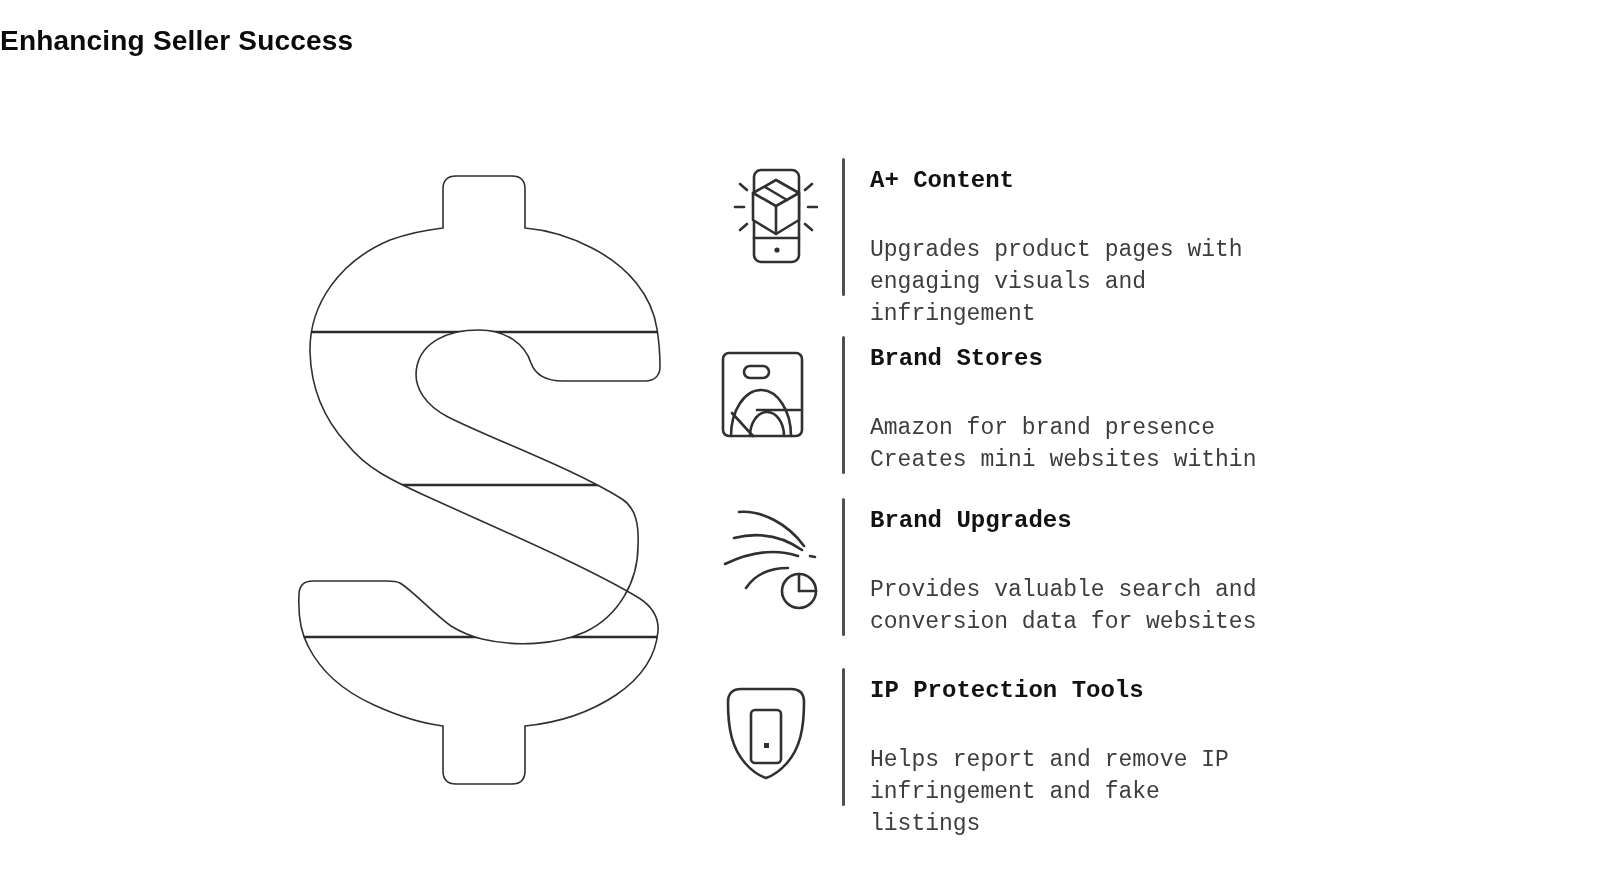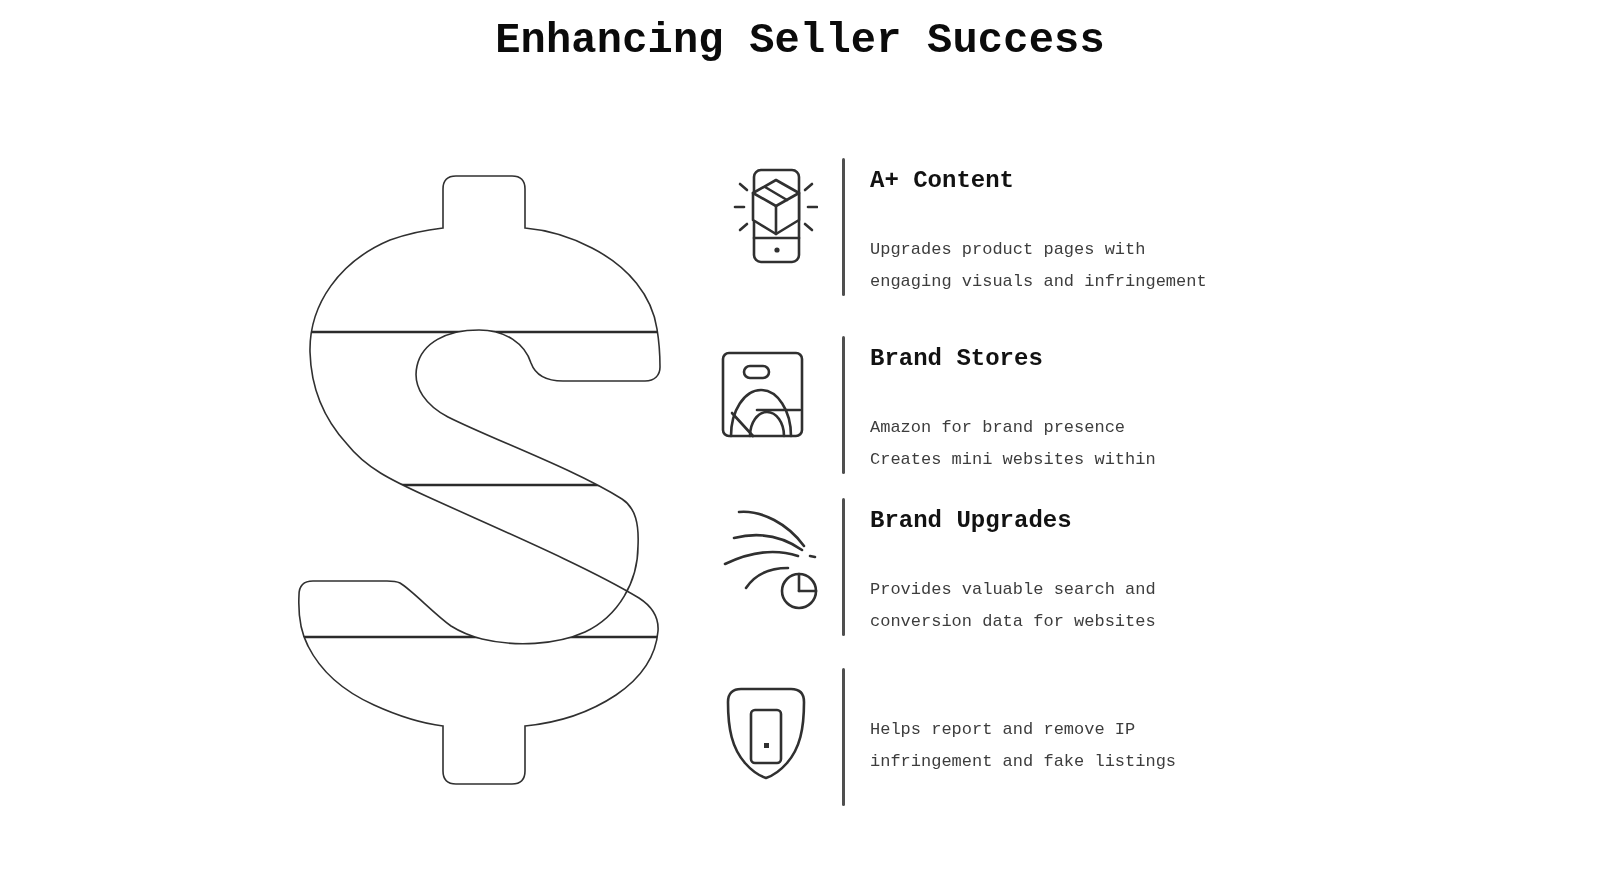--- a/index.html
+++ b/index.html
@@ -10,40 +10,39 @@
     --title:#0b0b0b;
     --bg:#ffffff;
   }
   *{margin:0;padding:0;box-sizing:border-box;}
   html,body{background:var(--bg);}
   body{
     width:1600px;height:873px;position:relative;overflow:hidden;
     font-family:"Liberation Sans","DejaVu Sans",sans-serif;
   }
   .page-title{
-    position:absolute;left:0;right:0;top:18px;text-align:center;
-    font-size:42px;line-height:46px;font-weight:700;color:var(--title);
+    position:absolute;left:0;right:0;top:18px;text-align:left;
+    font-size:28px;line-height:46px;font-weight:700;color:var(--title);
     letter-spacing:.2px;
-    font-family:Liberation Mono, monospace;
   }
   .dollar-wrap{position:absolute;left:286px;top:174px;width:376px;height:612px;}
   .dollar-outline{fill:#ffffff;stroke:var(--stroke);stroke-width:1.6;}
   .seg-line{stroke:#2b2b2b;stroke-width:2.4;}
   .rows{position:absolute;left:690px;top:0;width:580px;}
   .feature-row{
     position:absolute;left:0;width:580px;height:138px;
     display:flex;align-items:stretch;
   }
   .feature-row.r0{top:158px;} .feature-row.r1{top:336px;}
   .feature-row.r2{top:498px;} .feature-row.r3{top:668px;}
   .icon-box{width:152px;flex:0 0 152px;display:flex;justify-content:center;align-items:flex-start;}
   .vdivider{width:3px;flex:0 0 3px;background:var(--divider);border-radius:2px;}
   .txt{margin-left:25px;padding-top:8px;font-family:Liberation Mono, monospace;}
   .item-title{font-size:24px;line-height:30px;font-weight:700;color:var(--heading);}
-  .item-desc{margin-top:38px;font-size:17px;line-height:32px;color:var(--body);}
+  .item-desc{margin-top:38px;font-size:23px;line-height:32px;color:var(--body);}
   .item-desc span{display:block;}
   svg .st{fill:none;stroke:var(--stroke);stroke-width:2.6;stroke-linecap:round;stroke-linejoin:round;}
   svg .stw{fill:#ffffff;stroke:var(--stroke);stroke-width:2.6;stroke-linejoin:round;}
   svg .fill{fill:var(--stroke);stroke:none;}
 </style>
 </head>
 <body>
 
 <h1 class="page-title">Enhancing Seller Success</h1>
 
@@ -175,20 +174,21 @@
       <svg width="84" height="98" viewBox="0 0 84 98" style="margin-top:16px">
         <path class="st" d="M4 18 C4 9 9 5 17 5 L67 5 C75 5 80 9 80 18
                              C80 45 76 64 63 79 C56 87 48 92 42 94
                              C36 92 28 87 21 79 C8 64 4 45 4 18 Z"></path>
         <rect class="st" x="27" y="26" width="30" height="53" rx="4"></rect>
         <rect class="fill" x="40" y="59" width="5" height="5"></rect>
       </svg>
     </div>
     <div class="vdivider"></div>
     <div class="txt">
+      <div class="item-title">IP Protection Tools</div>
       <div class="item-desc">
         <span>Helps report and remove IP</span>
         <span>infringement and fake listings</span>
       </div>
     </div>
   </div>
 
 </div>
 
 </body></html>

